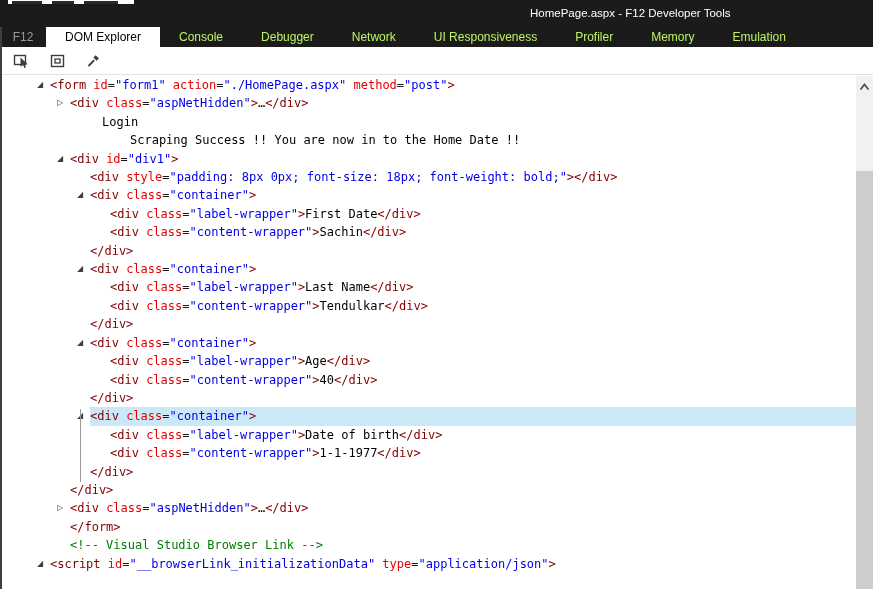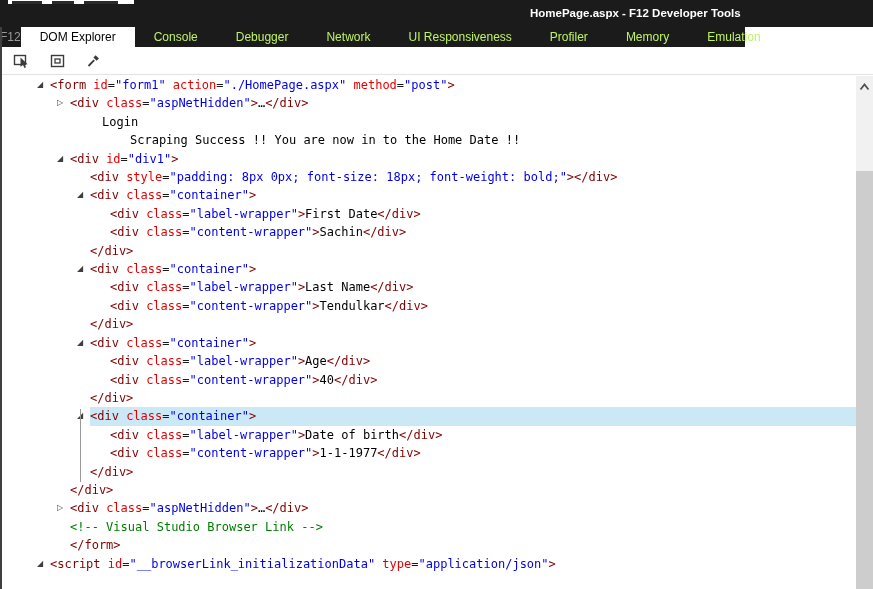--- a/index.html
+++ b/index.html
@@ -2,29 +2,29 @@
 <html style="--chrome_bg: #1b1b1b; --f12_text: #9a9a9a; --active_tab_bg: #ffffff; --active_tab_text: #000000; --tag: #800000; --attr: #e40000; --eq: #1a1a1a; --val: #0000e8; --txt: #000000; --com: #007d00; --selection: #cbe8f6; --guide: #9a9a9a; --scroll_track: #f1f1f1; --scroll_thumb: #cdcdcd;"><head>
 <meta charset="utf-8">
 <style>
   * { margin:0; padding:0; box-sizing:border-box; }
   html,body { background:#ffffff; }
   .window {
     position:relative; width:873px; height:589px; overflow:hidden;
     background:#fff; font-family:"Liberation Sans", sans-serif;
   }
   
-  .titlebar { position:absolute; left:0; top:0; width:873px; height:27px; background:var(--chrome_bg);font-weight:bold; }
+  .titlebar { position:absolute; left:0; top:0; width:873px; height:27px; background:var(--chrome_bg); }
   .sliver { position:absolute; left:8px; top:0; width:126px; height:4px; background:#fdfdfd; overflow:hidden; }
   .sliver i { position:absolute; top:1px; height:3px; background:#2a2a2a; }
   .sliver i:nth-child(1){ left:4px;  width:30px; }
   .sliver i:nth-child(2){ left:44px; width:22px; }
   .sliver i:nth-child(3){ left:76px; width:34px; }
   .title { position:absolute; left:530px; top:7px; font-size:11.5px; color:#fff; white-space:nowrap; }
   
-  .tabbar { position:absolute; left:0; top:27px; width:745px; height:20px; background:var(--chrome_bg);
+  .tabbar { position:absolute; left:0; top:27px; width:873px; height:20px; background:var(--chrome_bg);
             display:flex; align-items:stretch; }
   .f12lbl { width:46px; display:flex; align-items:center; justify-content:center;
             color:var(--f12_text); font-size:12px; }
   .tab { display:flex; align-items:center; padding:0 19px; color:#bef264; font-size:12px;
          white-space:nowrap; cursor:default; }
   .tab.active { background:var(--active_tab_bg); color:var(--active_tab_text); }
   
   .toolbar { position:absolute; left:2px; top:47px; width:871px; height:28px; background:#fff;
              border-bottom:1px solid #e3e3e3; display:flex; align-items:center; padding-left:8px; }
   .tbtn { width:24px; height:24px; display:flex; align-items:center; justify-content:center; margin-right:12px; }
@@ -121,22 +121,22 @@
         <div class="row" style="padding-left: 75px;"><span class="arrow">◢</span><span class="line"><span class="tk-tag">&lt;div</span><span class="tk-attr"> class</span><span class="tk-eq">=</span><span class="tk-val">"container"</span><span class="tk-tag">&gt;</span></span></div>
         <div class="row" style="padding-left: 95px;"><span class="arrow"></span><span class="line"><span class="tk-tag">&lt;div</span><span class="tk-attr"> class</span><span class="tk-eq">=</span><span class="tk-val">"label-wrapper"</span><span class="tk-tag">&gt;</span><span class="tk-txt">Age</span><span class="tk-tag">&lt;/div&gt;</span></span></div>
         <div class="row" style="padding-left: 95px;"><span class="arrow"></span><span class="line"><span class="tk-tag">&lt;div</span><span class="tk-attr"> class</span><span class="tk-eq">=</span><span class="tk-val">"content-wrapper"</span><span class="tk-tag">&gt;</span><span class="tk-txt">40</span><span class="tk-tag">&lt;/div&gt;</span></span></div>
         <div class="row" style="padding-left: 75px;"><span class="arrow"></span><span class="line"><span class="tk-tag">&lt;/div&gt;</span></span></div>
         <div class="row sel" style="padding-left: 75px;"><span class="arrow">◢</span><span class="line"><span class="tk-tag">&lt;div</span><span class="tk-attr"> class</span><span class="tk-eq">=</span><span class="tk-val">"container"</span><span class="tk-tag">&gt;</span></span></div>
         <div class="row" style="padding-left: 95px;"><span class="arrow"></span><span class="line"><span class="tk-tag">&lt;div</span><span class="tk-attr"> class</span><span class="tk-eq">=</span><span class="tk-val">"label-wrapper"</span><span class="tk-tag">&gt;</span><span class="tk-txt">Date of birth</span><span class="tk-tag">&lt;/div&gt;</span></span></div>
         <div class="row" style="padding-left: 95px;"><span class="arrow"></span><span class="line"><span class="tk-tag">&lt;div</span><span class="tk-attr"> class</span><span class="tk-eq">=</span><span class="tk-val">"content-wrapper"</span><span class="tk-tag">&gt;</span><span class="tk-txt">1-1-1977</span><span class="tk-tag">&lt;/div&gt;</span></span></div>
         <div class="row" style="padding-left: 75px;"><span class="arrow"></span><span class="line"><span class="tk-tag">&lt;/div&gt;</span></span></div>
         <div class="row" style="padding-left: 55px;"><span class="arrow"></span><span class="line"><span class="tk-tag">&lt;/div&gt;</span></span></div>
         <div class="row" style="padding-left: 55px;"><span class="arrow">▷</span><span class="line"><span class="tk-tag">&lt;div</span><span class="tk-attr"> class</span><span class="tk-eq">=</span><span class="tk-val">"aspNetHidden"</span><span class="tk-tag">&gt;</span><span class="tk-txt">…</span><span class="tk-tag">&lt;/div&gt;</span></span></div>
+        <div class="row" style="padding-left: 55px;"><span class="arrow"></span><span class="line"><span class="tk-tag">&lt;/form&gt;</span></span></div>
         <div class="row" style="padding-left: 55px;"><span class="arrow"></span><span class="line"><span class="tk-com">&lt;!-- Visual Studio Browser Link --&gt;</span></span></div>
-        <div class="row" style="padding-left: 55px;"><span class="arrow"></span><span class="line"><span class="tk-tag">&lt;/form&gt;</span></span></div>
         <div class="row" style="padding-left: 35px;"><span class="arrow">◢</span><span class="line"><span class="tk-tag">&lt;script</span><span class="tk-attr"> id</span><span class="tk-eq">=</span><span class="tk-val">"__browserLink_initializationData"</span><span class="tk-attr"> type</span><span class="tk-eq">=</span><span class="tk-val">"application/json"</span><span class="tk-tag">&gt;</span></span></div>
       </div>
     <div class="guide"></div>
     <div class="scrollbar">
       <div class="scroll-btn">
         <svg width="11" height="8" viewBox="0 0 11 8">
           <polyline points="1.5,6.5 5.5,1.5 9.5,6.5" fill="none" stroke="#505050" stroke-width="1.8"></polyline>
         </svg>
       </div>
       <div class="scroll-thumb"></div>

